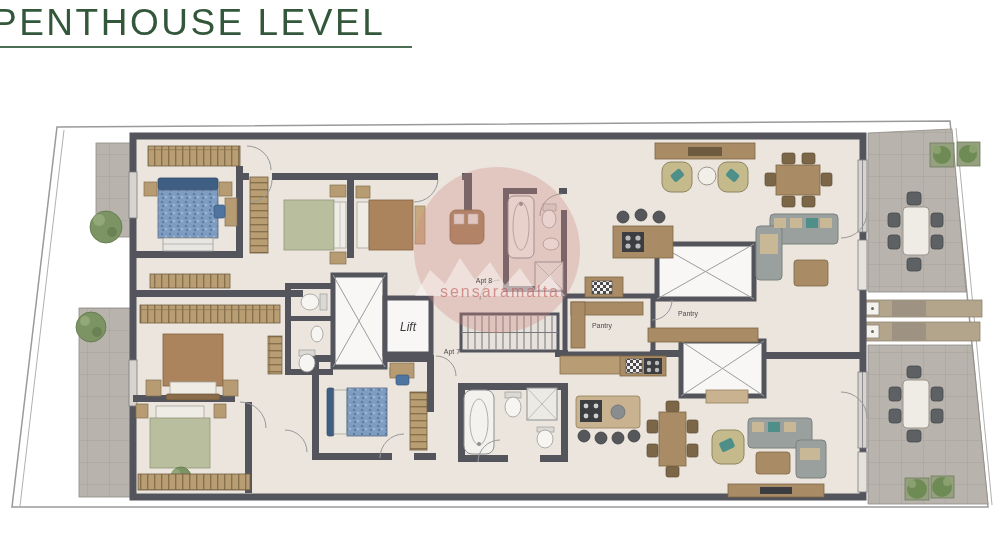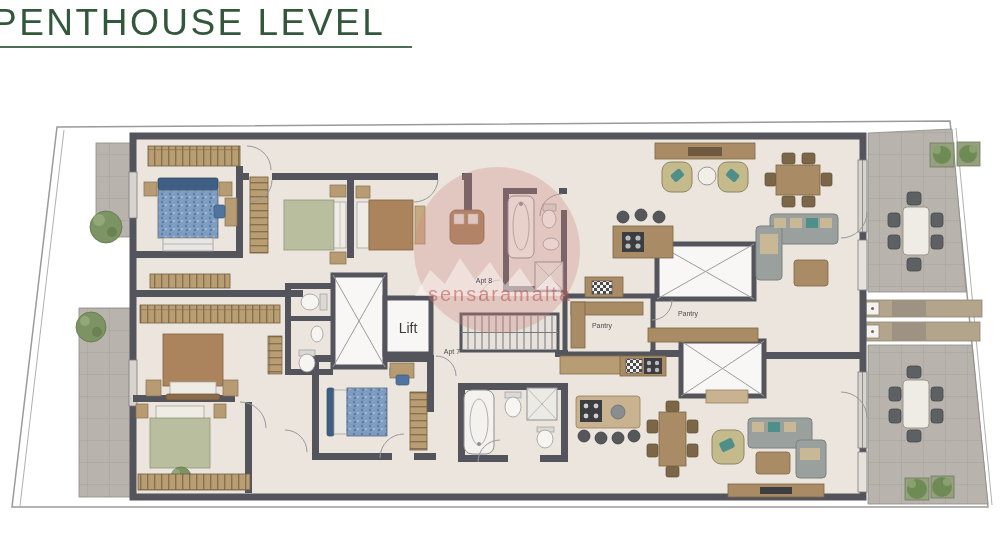--- a/index.html
+++ b/index.html
@@ -3,27 +3,27 @@
 <meta charset="utf-8">
 <style>
   html,body{margin:0;padding:0;background:#fff;}
   #stage{position:relative;width:1000px;height:546px;background:#ffffff;overflow:hidden;
          font-family:"Liberation Sans", sans-serif;}
   #plan-title{position:absolute;left:-8px;top:2px;font-size:37px;font-weight:300;
               letter-spacing:2.5px;color:#33573b;white-space:nowrap;}
   #title-underline{position:absolute;left:0;top:46px;width:412px;height:2px;background:#4c6e55;}
   svg{position:absolute;left:0;top:0;}
   .lbl{position:absolute;color:#4a4b4e;text-align:center;}
-  #lift-label{left:385px;top:320px;width:46px;font-size:14px;color:#3a3b3e;}
+  #lift-label{left:385px;top:320px;width:46px;font-size:12px;color:#3a3b3e;font-style:italic;}
   #apt8-label{left:466px;top:277px;width:36px;font-size:7px;}
   #apt7-label{left:434px;top:348px;width:36px;font-size:7px;}
   #pantry-left-label{left:578px;top:322px;width:48px;font-size:7px;}
   #pantry-mid-label{left:662px;top:310px;width:52px;font-size:7px;}
   #watermark-text{position:absolute;left:403px;top:283px;width:194px;text-align:center;
-                  font-size:20px;letter-spacing:2px;color:rgba(186,76,72,0.55);}
+                  font-size:16px;letter-spacing:2px;color:rgba(186,76,72,0.55);}
 </style>
 </head>
 <body>
 
 <div id="stage">
 
 <svg width="1000" height="550" viewBox="0 0 1000 550">
   <defs>
     <pattern id="wr" width="7" height="20" patternUnits="userSpaceOnUse">
       <rect width="7" height="20" fill="#b99e74"></rect>

